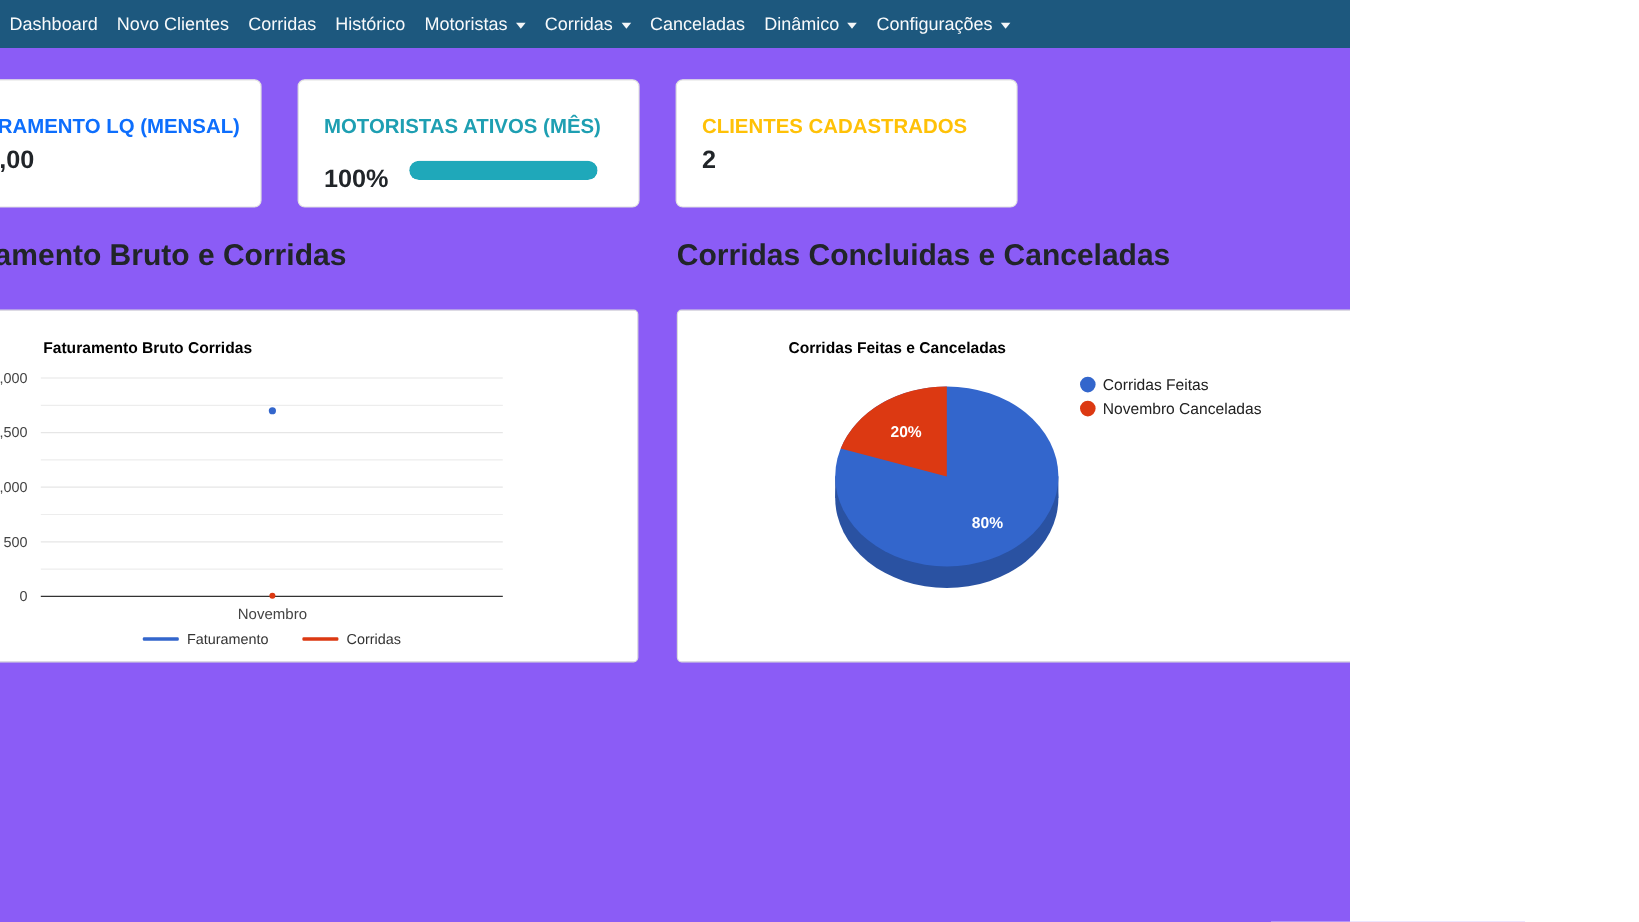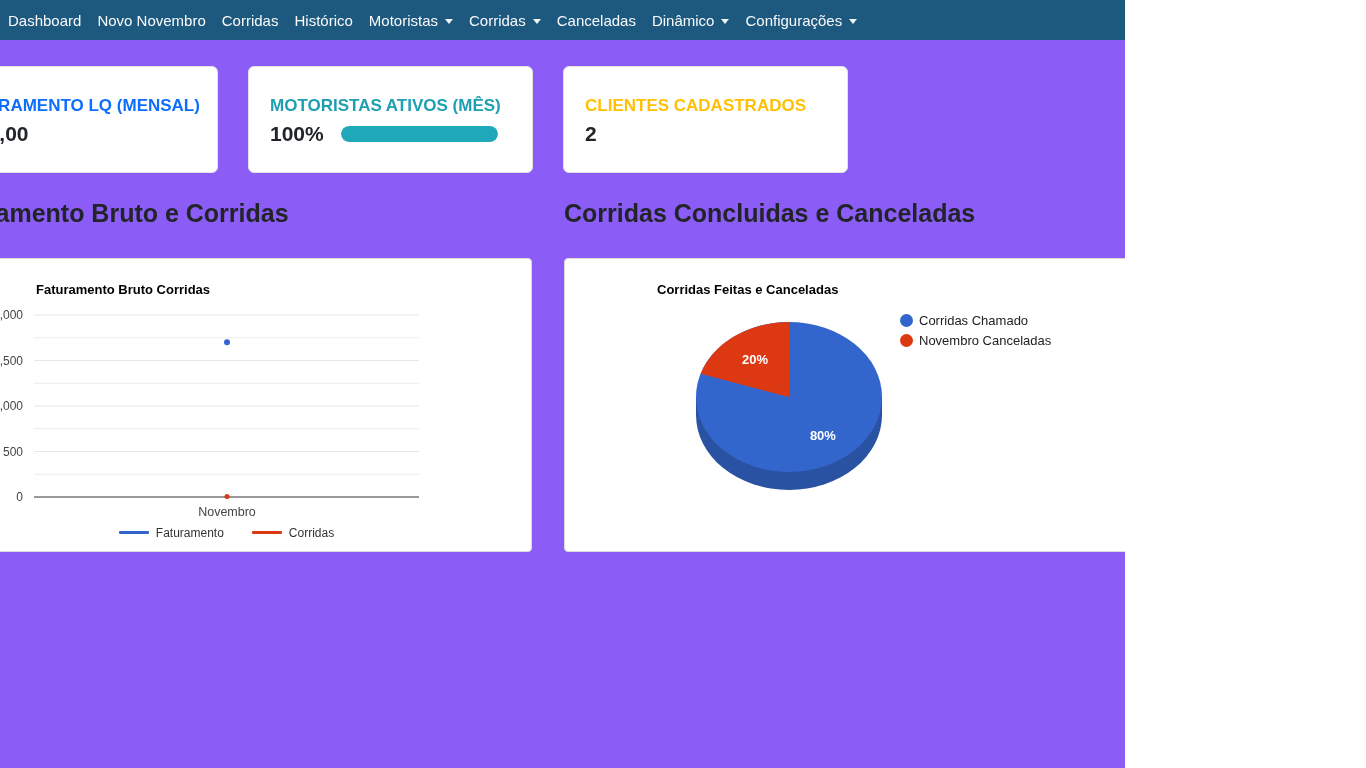--- a/index.html
+++ b/index.html
@@ -23,21 +23,21 @@
   .card { width: 285px; height: 107px; background: #fff; border: 1px solid #e2e2e2;
     border-radius: 6px; padding: 30px 21px 0 21px; flex: none; }
   .card-title { font-size: 17px; font-weight: bold; line-height: 1; white-space: nowrap; }
   .c-blue  { color: #0d6efd; }
   .c-green { color: #28a745; }
   .c-teal  { color: #1e9fb2; }
   .c-yellow{ color: #ffc107; }
   .card-value { font-size: 21px; font-weight: bold; color: #212529; margin-top: 9px;
     line-height: 1; white-space: nowrap; }
   .card-value-row { display: flex; align-items: center; gap: 17px; margin-top: 9px; }
-  .card-value-row .card-value { margin-top: 0; }
+  .card-value-row .card-value { margin-top: 16px; }
   .progress-track { width: 157px; height: 16px; border-radius: 8px; background: #e9ecef;
     overflow: hidden; }
   .progress-fill { height: 100%; border-radius: 8px; background: #1fa8ba; }
 
   
   .grid { display: flex; gap: 32px; }
   .col { width: 599px; flex: none; }
   .section-title { margin-top: 26px; font-size: 25px; font-weight: 600; color: #212529;
     line-height: 1.15; white-space: nowrap; }
   .chart-card { margin-top: 30px; height: 294px; background: #fff;
@@ -60,21 +60,21 @@
 <body>
 
 <div class="viewport">
   <div class="page">
 
     <nav class="navbar" id="navbar">
         <div class="nav-item">
           <span>Dashboard</span>
         </div>
         <div class="nav-item">
-          <span>Novo Novembro</span>
+          <span>Novo Clientes</span>
         </div>
         <div class="nav-item">
           <span>Corridas</span>
         </div>
         <div class="nav-item">
           <span>Histórico</span>
         </div>
         <div class="nav-item">
           <span>Motoristas</span>
           <span class="caret"></span>
@@ -160,21 +160,21 @@
               <ellipse cx="224" cy="156" rx="93" ry="75" fill="#2a52a2"></ellipse>
               <rect x="131" y="138" width="186" height="18" fill="#2a52a2"></rect>
               <ellipse cx="224" cy="138" rx="93" ry="75" fill="#3366CC"></ellipse>
               <path d="M224,138 L224,63 A93,75 0 0 0 135.55174398455074,114.82372542187893 Z" fill="#DC3912"></path>
               <text x="257.891697647184" y="180.61929023843504" font-size="13" font-weight="bold" fill="#fff" text-anchor="middle" font-family="Liberation Sans, sans-serif">80%</text>
               <text x="190.108302352816" y="105.38070976156496" font-size="13" font-weight="bold" fill="#fff" text-anchor="middle" font-family="Liberation Sans, sans-serif">20%</text>
             </svg>
           <div class="pie-legend" id="pieLegend">
               <div class="pie-legend-item">
                 <span class="pie-dot" style="background: rgb(51, 102, 204);"></span>
-                <span class="pie-label">Corridas Chamado</span>
+                <span class="pie-label">Corridas Feitas</span>
               </div>
               <div class="pie-legend-item">
                 <span class="pie-dot" style="background: rgb(220, 57, 18);"></span>
                 <span class="pie-label">Novembro Canceladas</span>
               </div>
             </div>
         </div>
       </div>
     </div>
 

